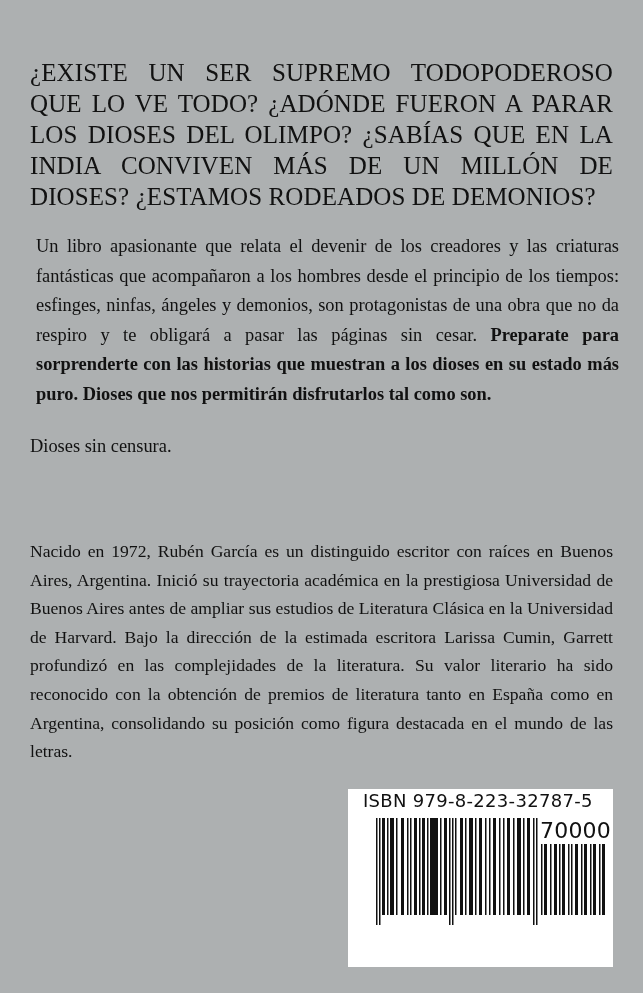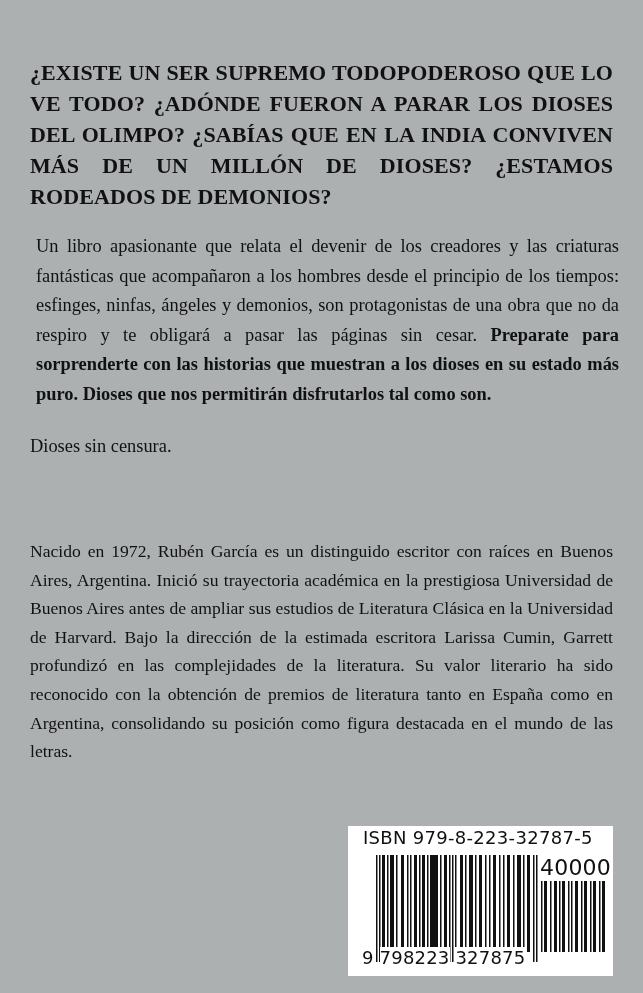--- a/index.html
+++ b/index.html
@@ -17,22 +17,22 @@
     }
     .block {
       position: absolute;
       left: 30px;
       width: 583px;
       text-align: justify;
       text-align-last: left;
     }
     .headline {
       top: 57px;
-      font-weight: bold;
-      font-size: 22px;
+      font-weight: normal;
+      font-size: 25px;
       line-height: 31px;
       letter-spacing: 0.1px;
     }
     .synopsis {
       top: 232px;
       font-size: 18.4px;
       line-height: 29.5px;
       margin-left: 6px;
     }
     .synopsis .strong {
@@ -45,23 +45,23 @@
       line-height: 29px;
     }
     .bio {
       top: 537px;
       font-size: 17.6px;
       line-height: 28.6px;
     }
     .barcode-box {
       position: absolute;
       left: 348px;
-      top: 826px;
+      top: 789px;
       width: 265px;
-      height: 150px;
+      height: 178px;
       background: #ffffff;
       font-family: "DejaVu Sans", "Liberation Sans", sans-serif;
       color: #111;
     }
     .isbn-label {
       position: absolute;
       left: 15px;
       top: 1px;
       font-size: 18px;
       letter-spacing: 0.3px;
@@ -105,21 +105,21 @@
 <div class="block headline">¿EXISTE UN SER SUPREMO TODOPODEROSO QUE LO VE TODO? ¿ADÓNDE FUERON A PARAR LOS DIOSES DEL OLIMPO? ¿SABÍAS QUE EN LA INDIA CONVIVEN MÁS DE UN MILLÓN DE DIOSES? ¿ESTAMOS RODEADOS DE DEMONIOS?</div>
 
 <div class="block synopsis"><span>Un libro apasionante que relata el devenir de los creadores y las criaturas fantásticas que acompañaron a los hombres desde el principio de los tiempos: esfinges, ninfas, ángeles y demonios, son protagonistas de una obra que no da respiro y te obligará a pasar las páginas sin cesar. </span><span class="strong">Preparate para sorprenderte con las historias que muestran a los dioses en su estado más puro. Dioses que nos permitirán disfrutarlos tal como son.</span></div>
 
 <div class="block tagline">Dioses sin censura.</div>
 
 <div class="block bio">Nacido en 1972, Rubén García es un distinguido escritor con raíces en Buenos Aires, Argentina. Inició su trayectoria académica en la prestigiosa Universidad de Buenos Aires antes de ampliar sus estudios de Literatura Clásica en la Universidad de Harvard. Bajo la dirección de la estimada escritora Larissa Cumin, Garrett profundizó en las complejidades de la literatura. Su valor literario ha sido reconocido con la obtención de premios de literatura tanto en España como en Argentina, consolidando su posición como figura destacada en el mundo de las letras.</div>
 
 <div class="barcode-box">
   <div class="isbn-label">ISBN 979-8-223-32787-5</div>
-  <div class="price-code">40000</div>
+  <div class="price-code">70000</div>
 
   <svg class="bars-main" viewBox="0 0 162 107" preserveAspectRatio="none">
     <g fill="#111">
       <rect x="0" y="0" width="1.5" height="107"></rect>
       <rect x="3" y="0" width="1.5" height="107"></rect>
       <rect x="6" y="0" width="3" height="97"></rect>
       <rect x="11" y="0" width="1.5" height="97"></rect>
       <rect x="14" y="0" width="4" height="97"></rect>
       <rect x="20" y="0" width="1.5" height="97"></rect>
       <rect x="25" y="0" width="3" height="97"></rect>
@@ -168,18 +168,13 @@
       <rect x="34" y="0" width="3" height="71"></rect>
       <rect x="40" y="0" width="1.5" height="71"></rect>
       <rect x="43" y="0" width="3" height="71"></rect>
       <rect x="49" y="0" width="1.5" height="71"></rect>
       <rect x="52" y="0" width="3" height="71"></rect>
       <rect x="58" y="0" width="1.5" height="71"></rect>
       <rect x="61" y="0" width="3" height="71"></rect>
     </g>
   </svg>
 
-  <div class="ean-digits">
-    <span>9</span>
-    <span>798223</span>
-    <span>327875</span>
-  </div>
 </div>
 
 </body></html>

